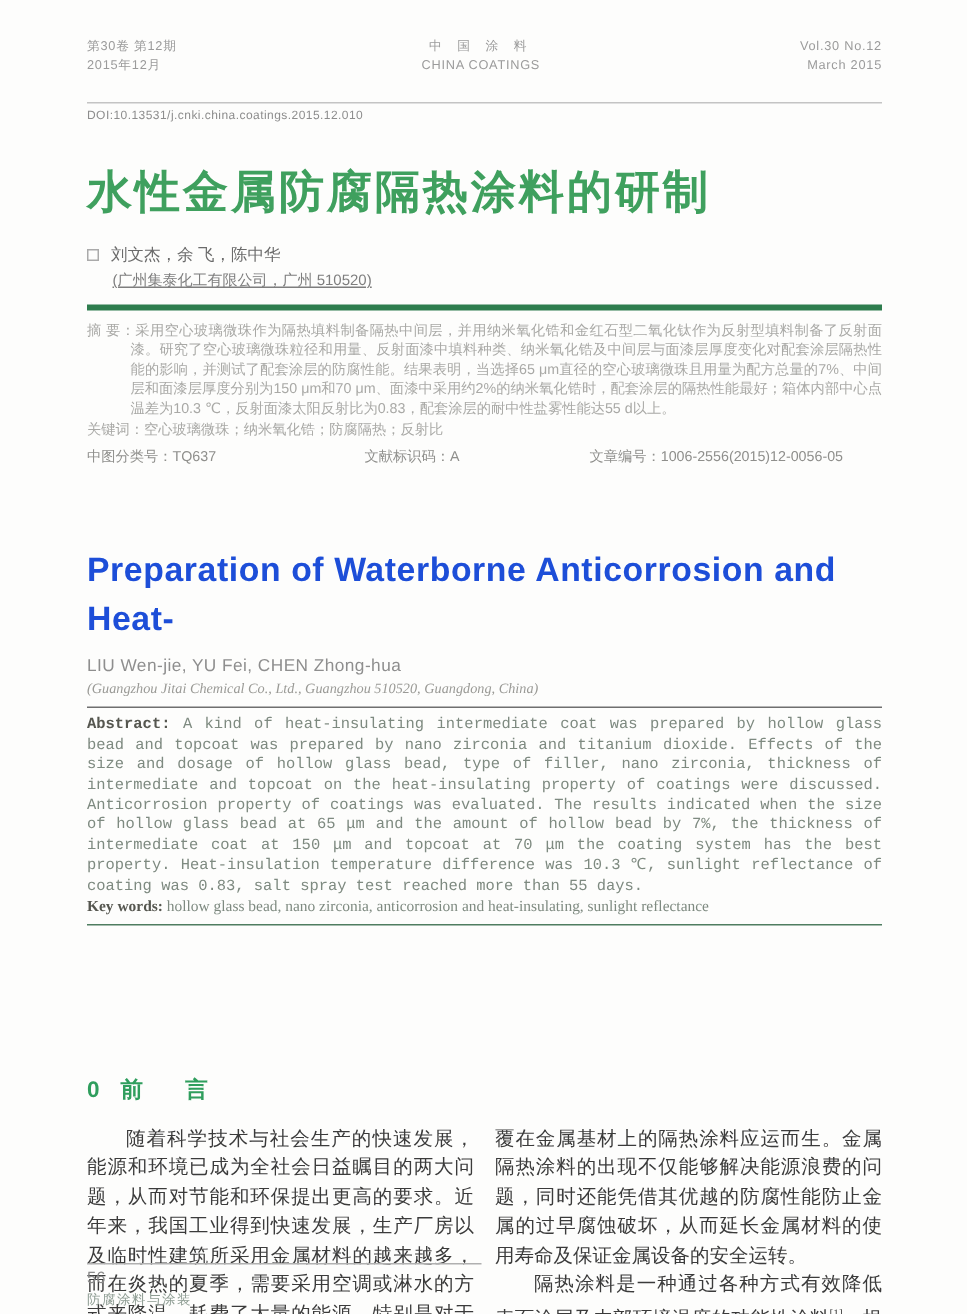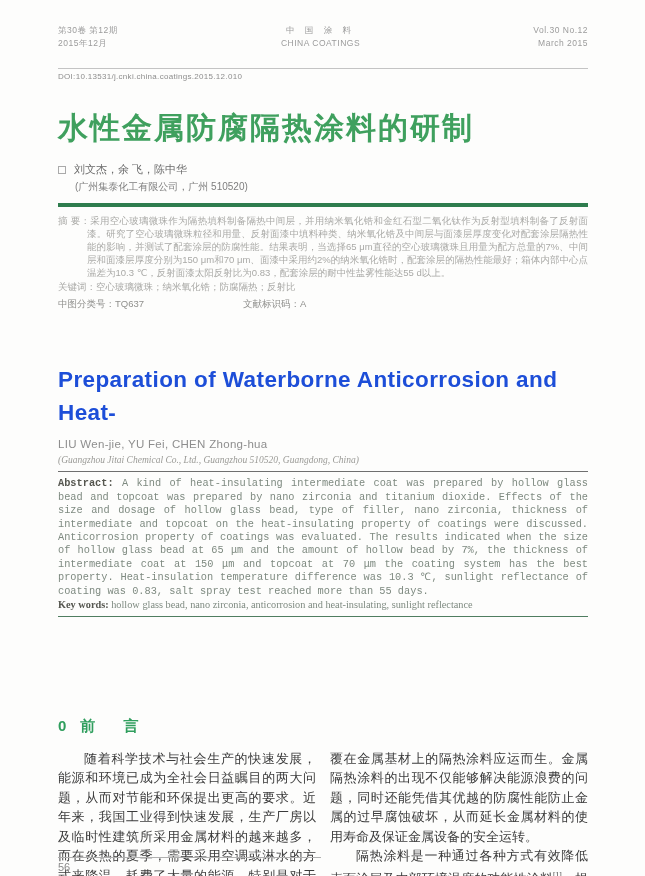--- a/index.html
+++ b/index.html
@@ -21,21 +21,21 @@
   .jh-center { text-align:center; }
   .jh-center .cn { letter-spacing:4px; }
   .jh-right { text-align:right;margin-left:10px; }
   .doi-line { margin-top:3px; font-size:8px; color:#8d8d8d; letter-spacing:.3px; }
 
   
   .title-zh { margin-top:27px; font-size:30px; font-weight:bold; color:#3fa05e;
     letter-spacing:2px; font-family:"Liberation Sans","DejaVu Sans",sans-serif; }
   .authors-row { margin-top:13px; display:flex; align-items:center; font-size:11px; color:#6b6b6b; }
   .author-square { display:inline-block; width:8px; height:8px; border:1px solid #aaa; margin-right:8px; }
-  .affil-zh { margin-top:3px; margin-left:17px; font-size:10px; color:#7e7e7e; }
+  .affil-zh { margin-top:3px; margin-left:17px; font-size:10px; color:#7e7e7e;text-decoration:underline; }
   .green-bar { margin-top:9px; height:4px; background:#2e7d4e; }
 
   
   .abstract-zh { margin-top:8px; font-size:9.5px; line-height:12.9px; color:#a9a9a6;
     text-align:justify; padding-left:29px; text-indent:-29px; }
   .abstract-zh b, .kw-zh b { font-weight:normal; }
   .kw-zh { margin-top:1px; font-size:9.5px; line-height:12.9px; color:#a9a9a6; }
   .clc-row { margin-top:5px; display:flex; font-size:9.5px; color:#8f8f8c; }
   .clc-row .c1 { width:185px; }
   .clc-row .c2 { width:150px; }
@@ -105,20 +105,21 @@
 
     <div class="green-bar"></div>
 
     <p class="abstract-zh"><b>摘  要：</b><span>采用空心玻璃微珠作为隔热填料制备隔热中间层，并用纳米氧化锆和金红石型二氧化钛作为反射型填料制备了反射面漆。研究了空心玻璃微珠粒径和用量、反射面漆中填料种类、纳米氧化锆及中间层与面漆层厚度变化对配套涂层隔热性能的影响，并测试了配套涂层的防腐性能。结果表明，当选择65 μm直径的空心玻璃微珠且用量为配方总量的7%、中间层和面漆层厚度分别为150 μm和70 μm、面漆中采用约2%的纳米氧化锆时，配套涂层的隔热性能最好；箱体内部中心点温差为10.3 ℃，反射面漆太阳反射比为0.83，配套涂层的耐中性盐雾性能达55 d以上。</span></p>
 
     <p class="kw-zh"><b>关键词：</b><span>空心玻璃微珠；纳米氧化锆；防腐隔热；反射比</span></p>
 
     <div class="clc-row">
       <span class="c1"><span>中图分类号：</span><span>TQ637</span></span>
       <span class="c2"><span>文献标识码：</span><span>A</span></span>
+      <span class="c3"><span>文章编号：</span><span>1006-2556(2015)12-0056-05</span></span>
     </div>
 
     <h2 class="title-en">
       <span>Preparation of Waterborne Anticorrosion and Heat-</span><br>
     </h2>
     <div class="authors-en">LIU Wen-jie, YU Fei, CHEN Zhong-hua</div>
     <div class="affil-en">(Guangzhou Jitai Chemical Co., Ltd., Guangzhou 510520, Guangdong, China)</div>
 
     <div class="rule-dark"></div>
 
@@ -139,14 +140,15 @@
         <p>覆在金属基材上的隔热涂料应运而生。金属隔热涂料的出现不仅能够解决能源浪费的问题，同时还能凭借其优越的防腐性能防止金属的过早腐蚀破坏，从而延长金属材料的使用寿命及保证金属设备的安全运转。</p>
         <p class="indent"><span>隔热涂料是一种通过各种方式有效降低表面涂层及内部环境温度的功能性涂料</span><sup>[1]</sup><span>。根据隔热机理的不同，隔热涂料可以分成3类：阻隔型、反射型和辐射型。本文主要依据《钢制石油储罐防腐蚀工程技术规</span></p>
       </div>
     </div>
 
   </div>
 
   <div class="footer">
     <div class="footer-rule"></div>
     <div class="footer-page">56</div>
+    <div class="footer-zh">防腐涂料与涂装</div>
   </div>
 </div>
 
 </body></html>

